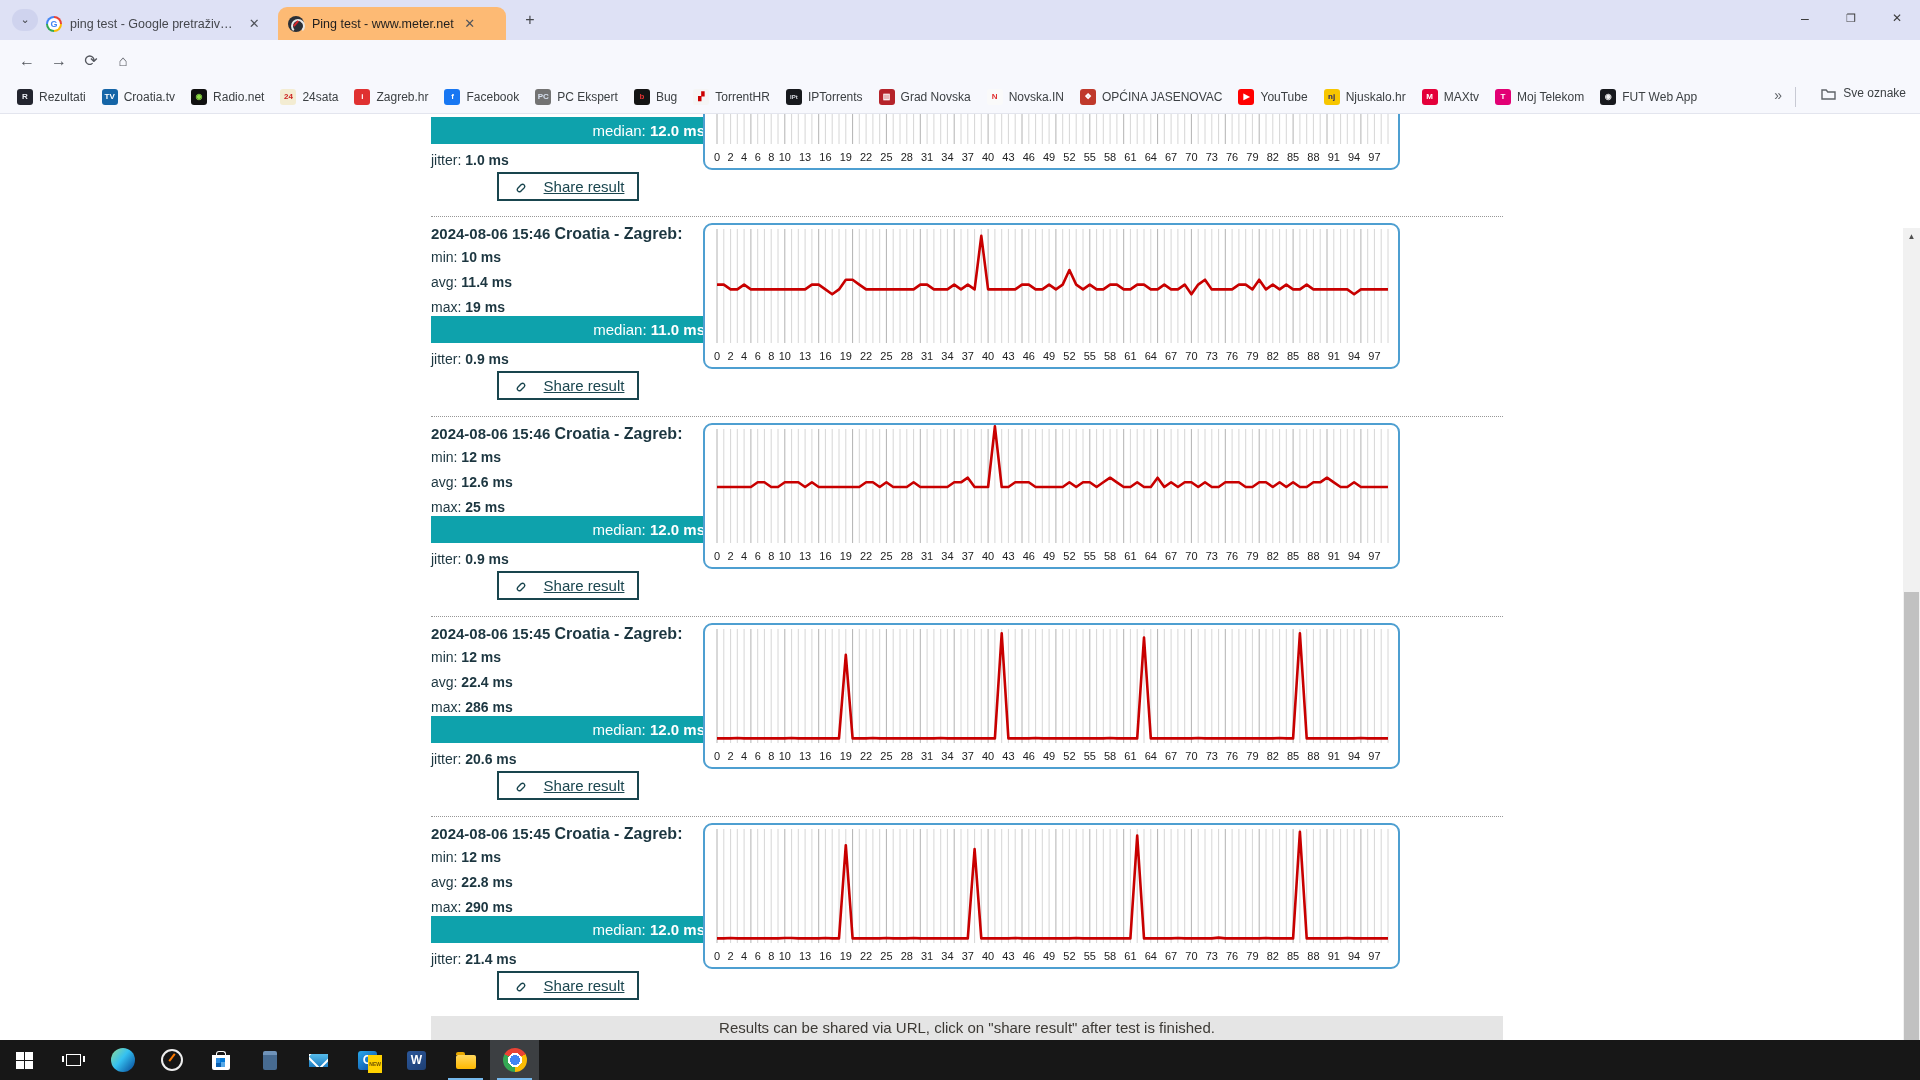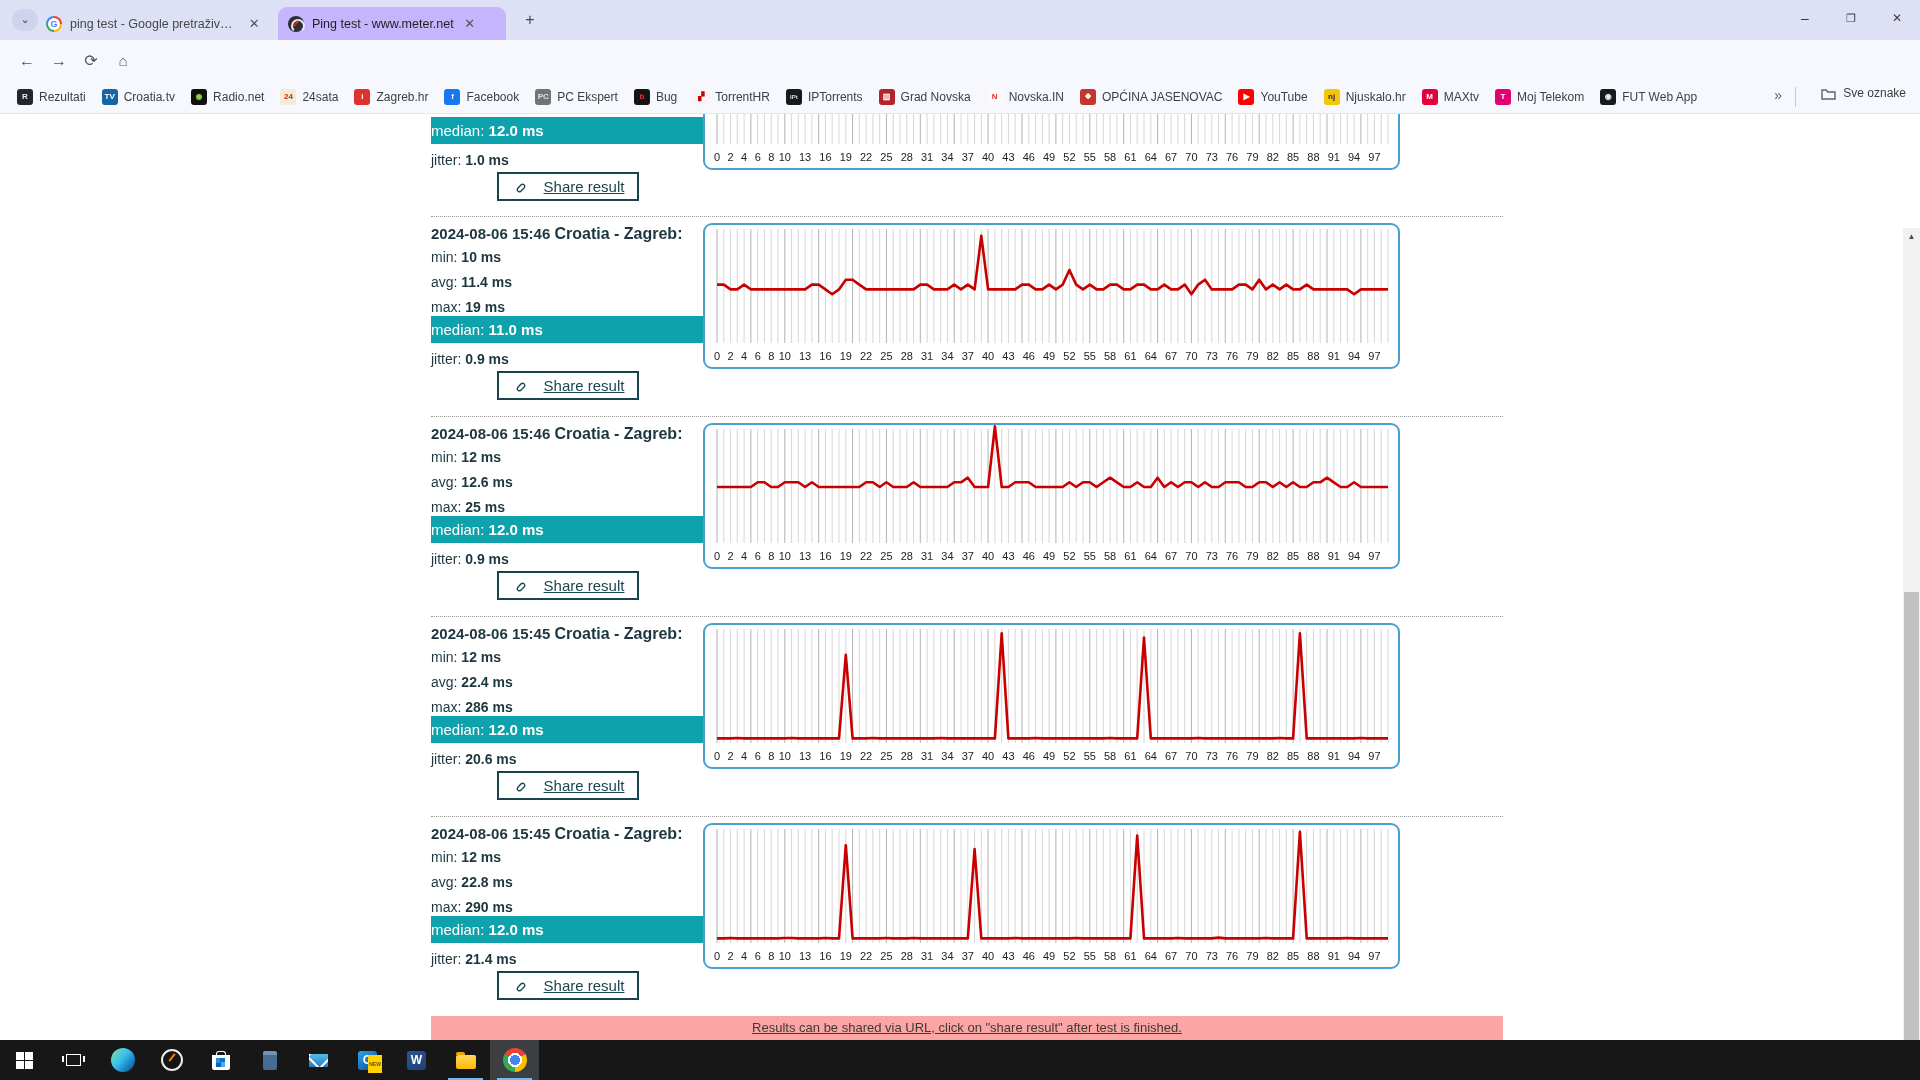--- a/index.html
+++ b/index.html
@@ -2,21 +2,21 @@
 <html><head>
 <meta charset="utf-8">
 <style>
   * { margin:0; padding:0; box-sizing:border-box; }
   html,body { width:1920px; height:1080px; overflow:hidden; font-family:"Liberation Sans",sans-serif; background:#fff; }
 
   
   #tabstrip { position:absolute; left:0; top:0; width:1920px; height:40px; background:#dee1f5; }
   #tab-search { position:absolute; left:12px; top:9px; width:26px; height:22px; border-radius:11px; text-align:center; line-height:21px; font-size:11px; color:#45474d; background:#cfd3ee; }
   .tab { position:absolute; top:7px; height:33px; display:flex; align-items:center; padding:0 10px; font-size:12.5px; color:#45474d; border-radius:9px 9px 0 0; white-space:nowrap; }
-  .tab.active { background:#c4b5fd; color:#1f1f1f; }
+  .tab.active { background:#fdba74; color:#1f1f1f; }
   .tab .title { overflow:hidden; text-overflow:ellipsis; max-width:170px; margin:0 8px 0 8px; }
   .tab .close { font-size:13px; color:#50535a; width:16px; height:16px; line-height:15px; text-align:center; border-radius:50%; }
   .g-ico { width:16px; height:16px; border-radius:50%; background:conic-gradient(#ea4335 0 25%,#fbbc05 0 50%,#34a853 0 75%,#4285f4 0 100%); position:relative; flex:0 0 16px; }
   .g-ico::after { content:"G"; position:absolute; inset:2px; background:#fff; border-radius:50%; font-size:9px; font-weight:bold; color:#4285f4; text-align:center; line-height:12px; }
   .meter-ico { width:16px; height:16px; border-radius:50%; background:#2b2f36; position:relative; flex:0 0 16px; }
   .meter-ico::before { content:""; position:absolute; left:3px; top:3px; width:10px; height:10px; border:2px solid #e8e8e8; border-bottom-color:transparent; border-radius:50%; }
   .meter-ico::after { content:""; position:absolute; left:7px; top:4px; width:2px; height:7px; background:#d8262c; transform:rotate(40deg); }
   #newtab-btn { position:absolute; left:517px; top:10px; width:26px; height:22px; font-size:16px; color:#45474d; text-align:center; line-height:20px; }
   .wctrls { position:absolute; top:0; height:38px; width:46px; text-align:center; line-height:36px; color:#3c3c3c; font-size:14px; }
 
@@ -44,27 +44,27 @@
   
   #content { position:absolute; left:0; top:114px; width:1920px; height:926px; background:#fff; overflow:hidden; }
   .block { position:absolute; left:431px; width:1072px; height:200px; }
   .block.sep { border-top:1px dotted #979797; }
   .stats { position:absolute; left:0; top:0; width:274px; height:200px; color:#1c3640; }
   .srow { position:absolute; width:274px; text-align:left; font-size:14px; }
   .srow b { font-weight:bold; }
   .r-date { top:8px; font-size:15px; font-weight:bold; }
   .r-date .loc { font-size:16px; }
   .r-min { top:32px; } .r-avg { top:57px; } .r-max { top:82px; }
-  .median-bar { position:absolute; top:99px; width:274px; height:27px; background:#0ea2ac; color:#fff; text-align:left; line-height:27px; font-size:15px; }
+  .median-bar { position:absolute; top:99px; width:274px; height:27px; background:#0ea2ac; color:#fff; text-align:right; line-height:27px; font-size:15px; }
   .r-jitter { top:134px; }
   .share-wrap { position:absolute; top:154px; width:274px; text-align:center; }
   .share-btn { display:inline-flex; align-items:center; gap:17px; border:2px solid #19454e; background:#fff; padding:4px 13px; font-size:15px; color:#19454e; font-family:inherit; }
   .share-btn .lbl { text-decoration:underline; }
   .chartbox { position:absolute; left:272px; top:6px; width:697px; height:146px; border:2px solid #4e9fd1; border-radius:9px; background:#fff; overflow:hidden; }
-  #footer-note { position:absolute; left:431px; top:902px; width:1072px; height:24px; background:#fca5a5; text-align:center; font-size:13px; color:#3d3a35; line-height:24px;text-decoration:underline; }
+  #footer-note { position:absolute; left:431px; top:902px; width:1072px; height:24px; background:#e5e5e5; text-align:center; font-size:15px; color:#3d3a35; line-height:24px; }
 
   
   #scrollbar { position:absolute; right:0; top:114px; width:17px; height:926px; background:#f1f1f1; }
   .sb-arrow { position:absolute; left:0; width:17px; height:17px; text-align:center; font-size:8px; color:#505050; line-height:17px; }
   #sb-thumb { position:absolute; left:1px; top:364px; width:15px; height:449px; background:#c1c1c1; }
 
   
   #taskbar { position:absolute; left:0; top:1040px; width:1920px; height:40px; background:#171717; }
   #tb-apps { display:flex; height:40px; }
   .app { position:relative; width:49px; height:40px; display:flex; align-items:center; justify-content:center; }

